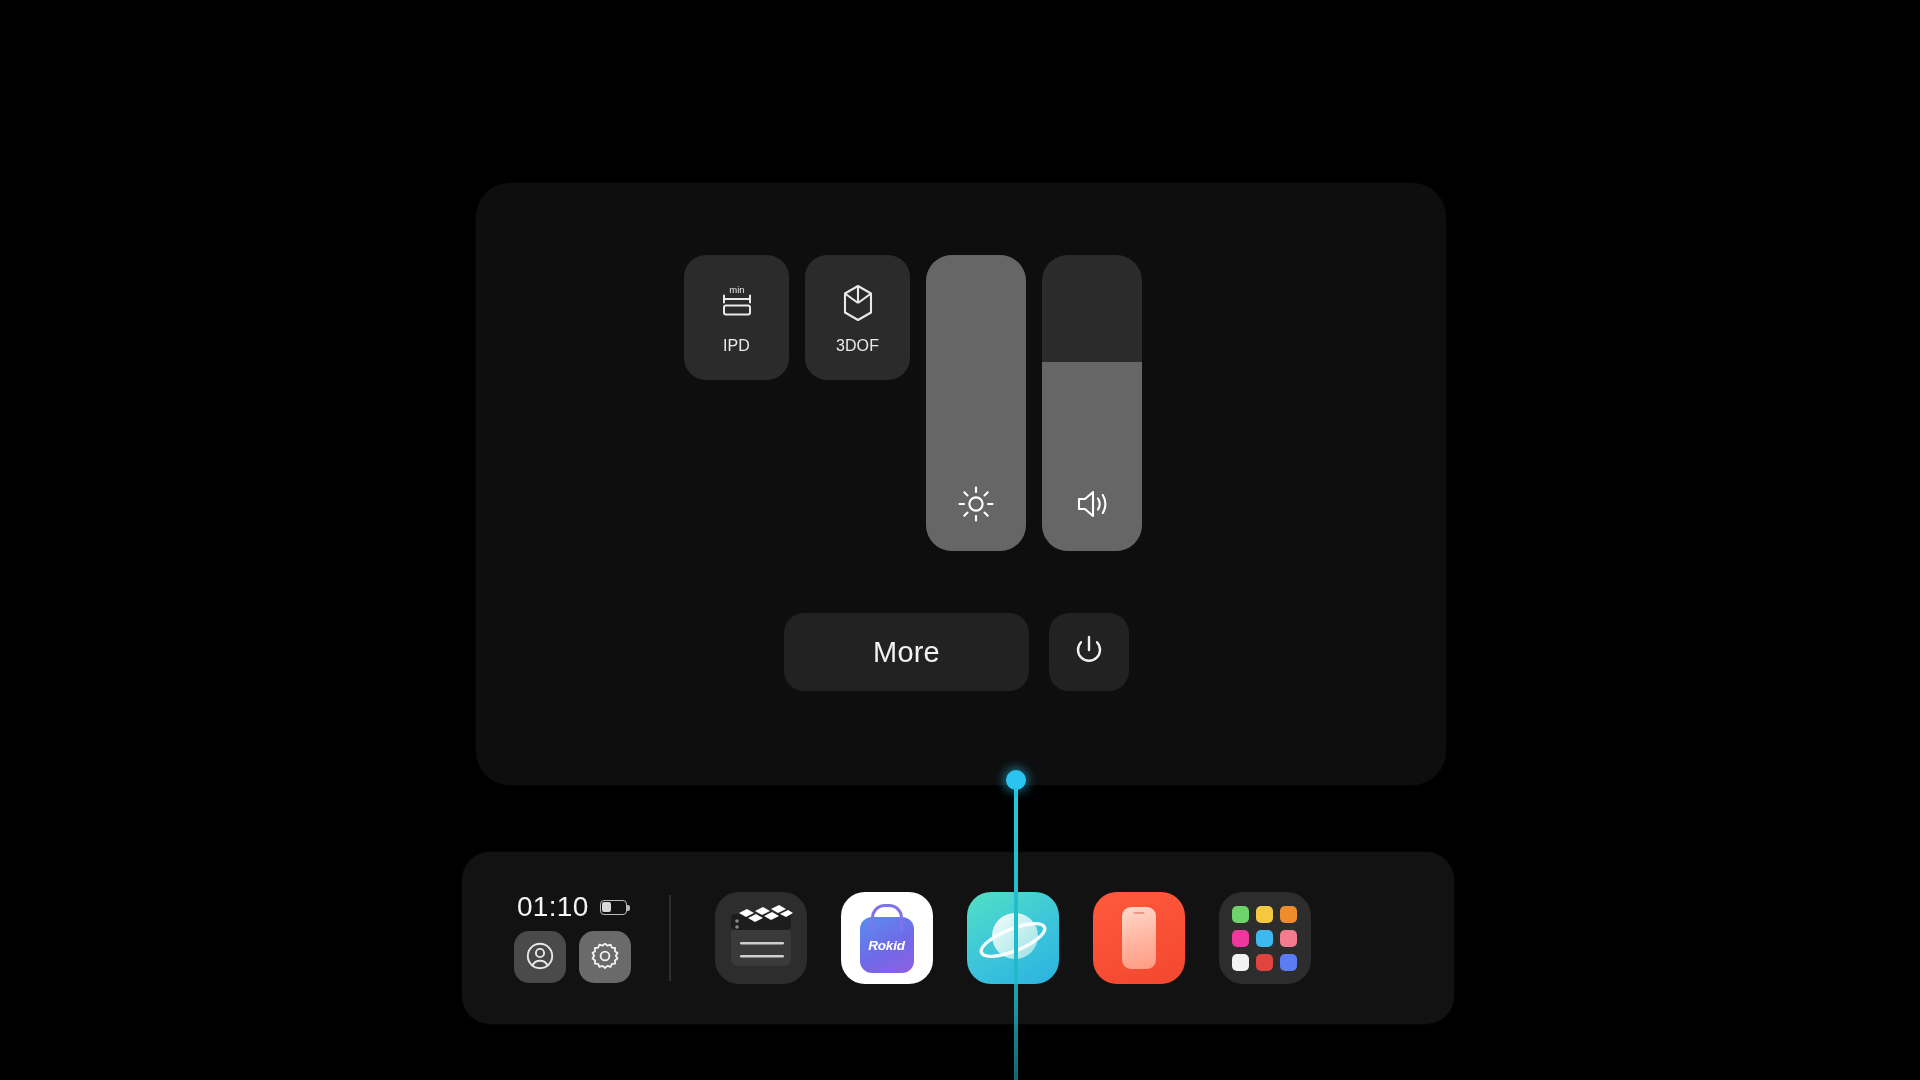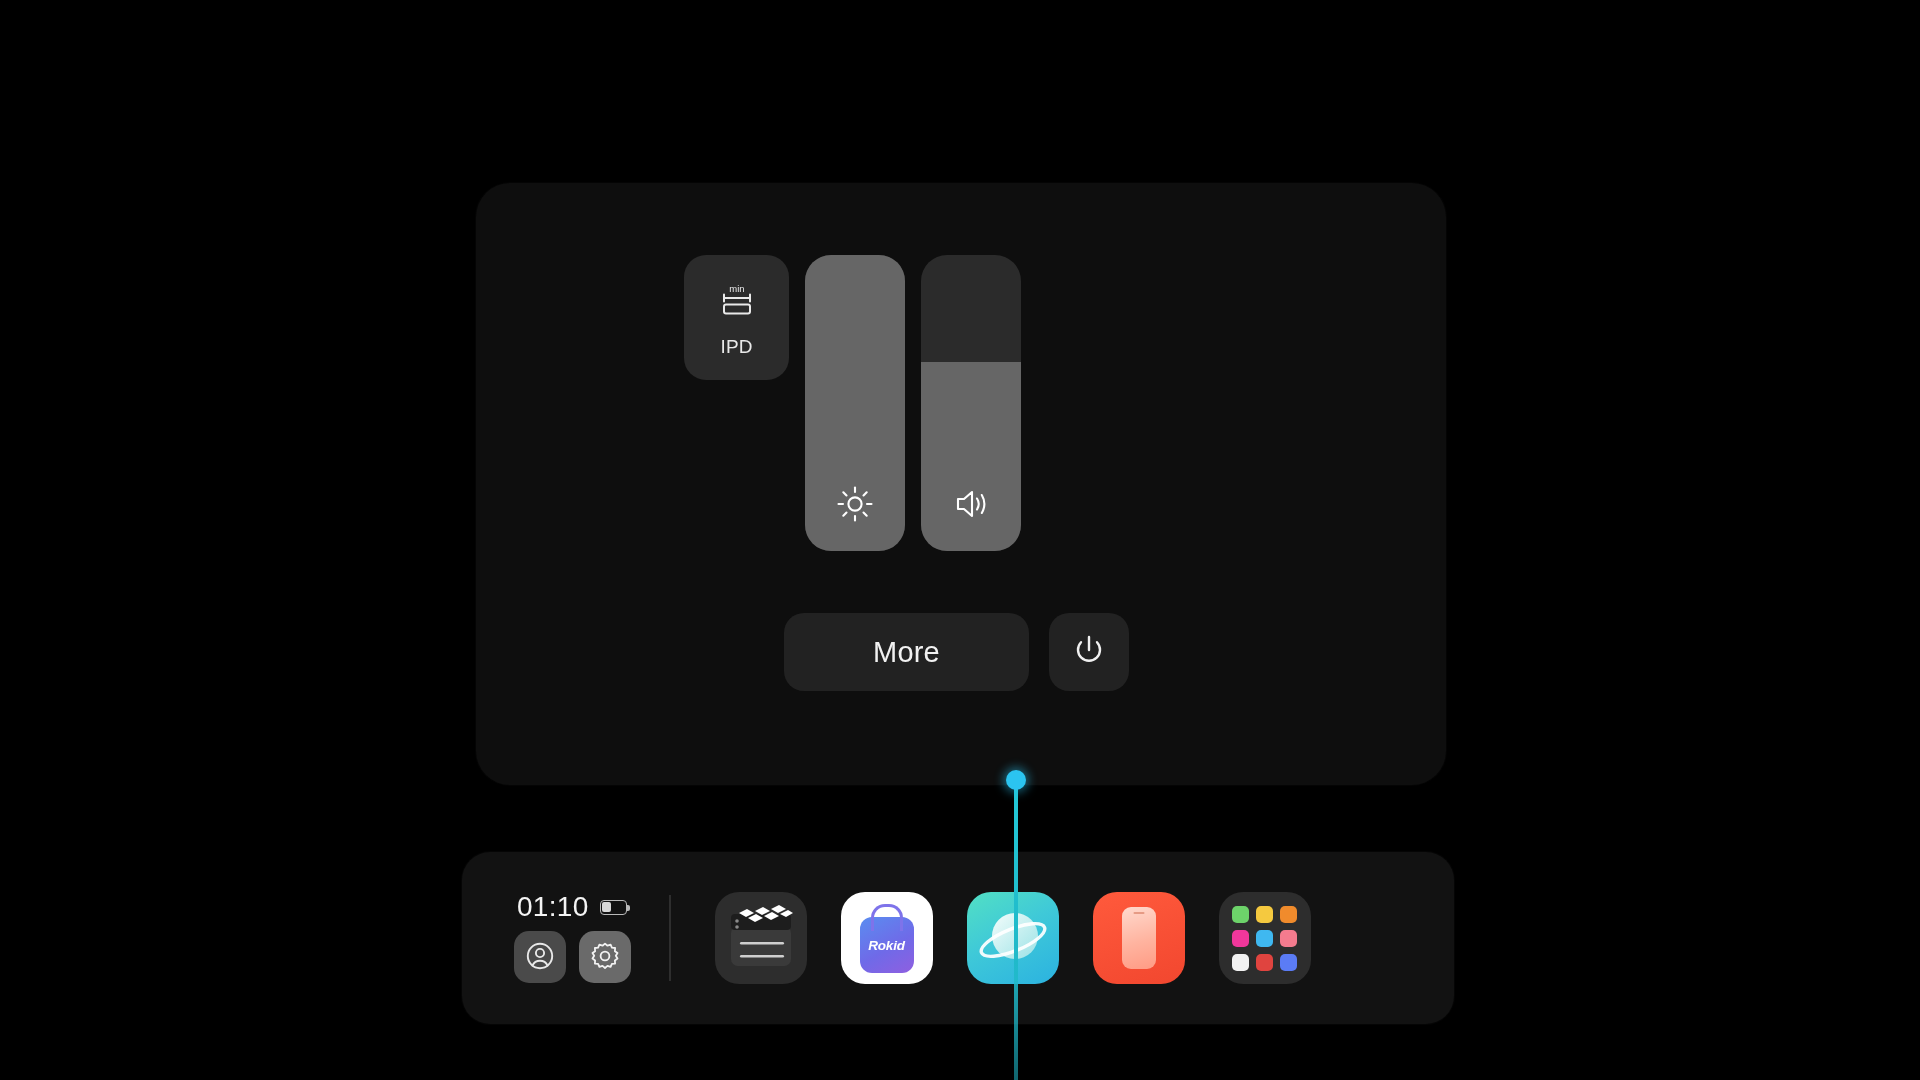--- a/index.html
+++ b/index.html
@@ -66,21 +66,21 @@
   .tile-icon {
     width: 44px;
     height: 44px;
     display: flex;
     align-items: center;
     justify-content: center;
   }
   .tile-icon svg { display: block; }
 
   .tile-label {
-    font-size: 19px;
+    font-size: 16px;
     color: #e9e9e9;
     line-height: 1;
     letter-spacing: 0.1px;
     white-space: nowrap;
   }
 
   
   .slider {
     position: relative;
     width: 100px;
@@ -337,20 +337,29 @@
               <svg width="44" height="44" viewBox="0 0 44 44" fill="none">
                 <text x="22" y="12" font-family="Liberation Sans, sans-serif" font-size="9.5" fill="#e9e9e9" text-anchor="middle">min</text>
                 <path d="M9 14.5 V21.5 M35 14.5 V21.5" stroke="#e9e9e9" stroke-width="2" stroke-linecap="round"></path>
                 <path d="M9 18 H35" stroke="#e9e9e9" stroke-width="2" stroke-linecap="round"></path>
                 <rect x="9" y="24.5" width="26" height="9" rx="2" stroke="#e9e9e9" stroke-width="2" fill="none"></rect>
               </svg>
             </span>
             <span class="tile-label">IPD</span>
           </div>
 
+          <div class="tile">
+            <span class="tile-icon">
+              <svg width="44" height="44" viewBox="0 0 44 44" fill="none">
+                <path d="M22 5 L35 12.5 V31.5 L22 39 L9 31.5 V12.5 Z" stroke="#e9e9e9" stroke-width="2.1" stroke-linejoin="round" fill="none"></path>
+                <path d="M22 5 V22 M22 22 L35 12.5 M22 22 L9 12.5" stroke="#e9e9e9" stroke-width="2.1" stroke-linejoin="round"></path>
+              </svg>
+            </span>
+            <span class="tile-label">3DOF</span>
+          </div>
 
         </div>
 
       </div>
 
       <div class="slider">
         <div class="slider-fill" id="fill-brightness" style="height: 100%; background: rgb(102, 102, 102);"></div>
         <span class="slider-icon">
           <svg width="42" height="42" viewBox="0 0 42 42" fill="none">
             <circle cx="21" cy="21" r="6.6" stroke="#ffffff" stroke-width="2.1" fill="none"></circle>

